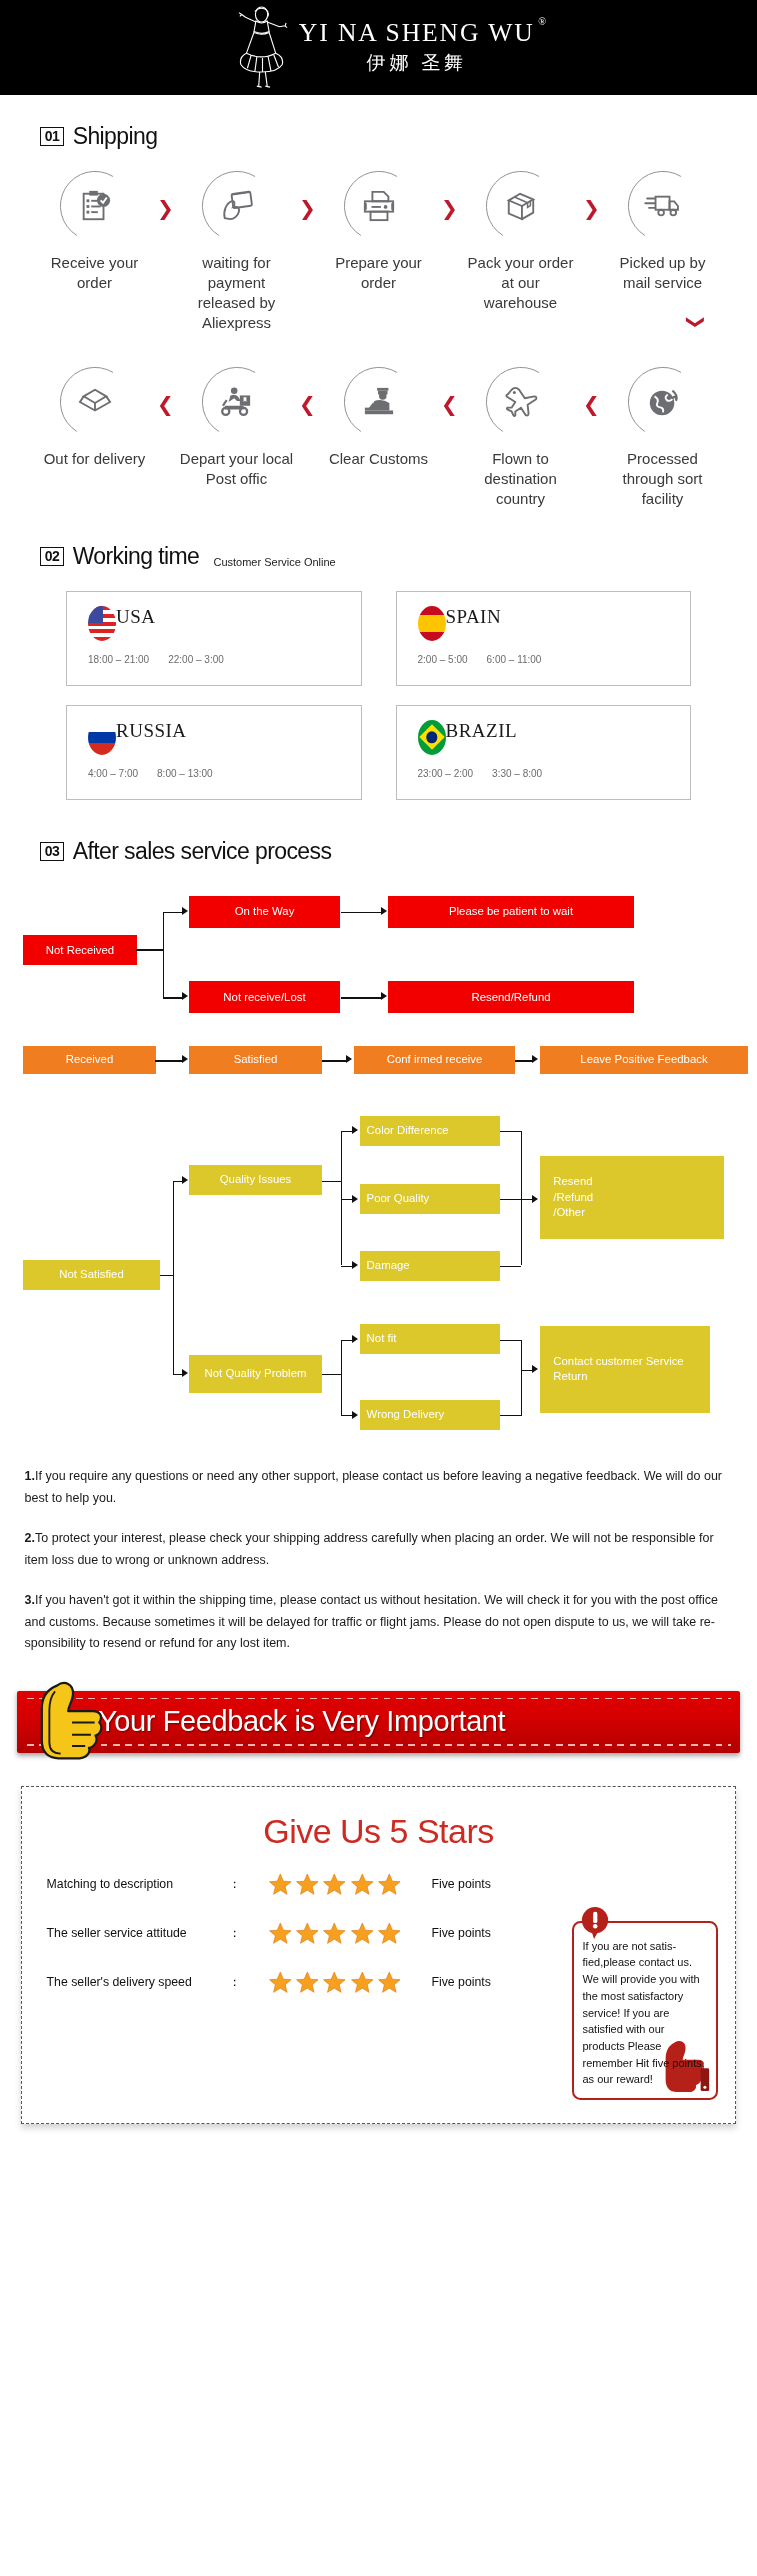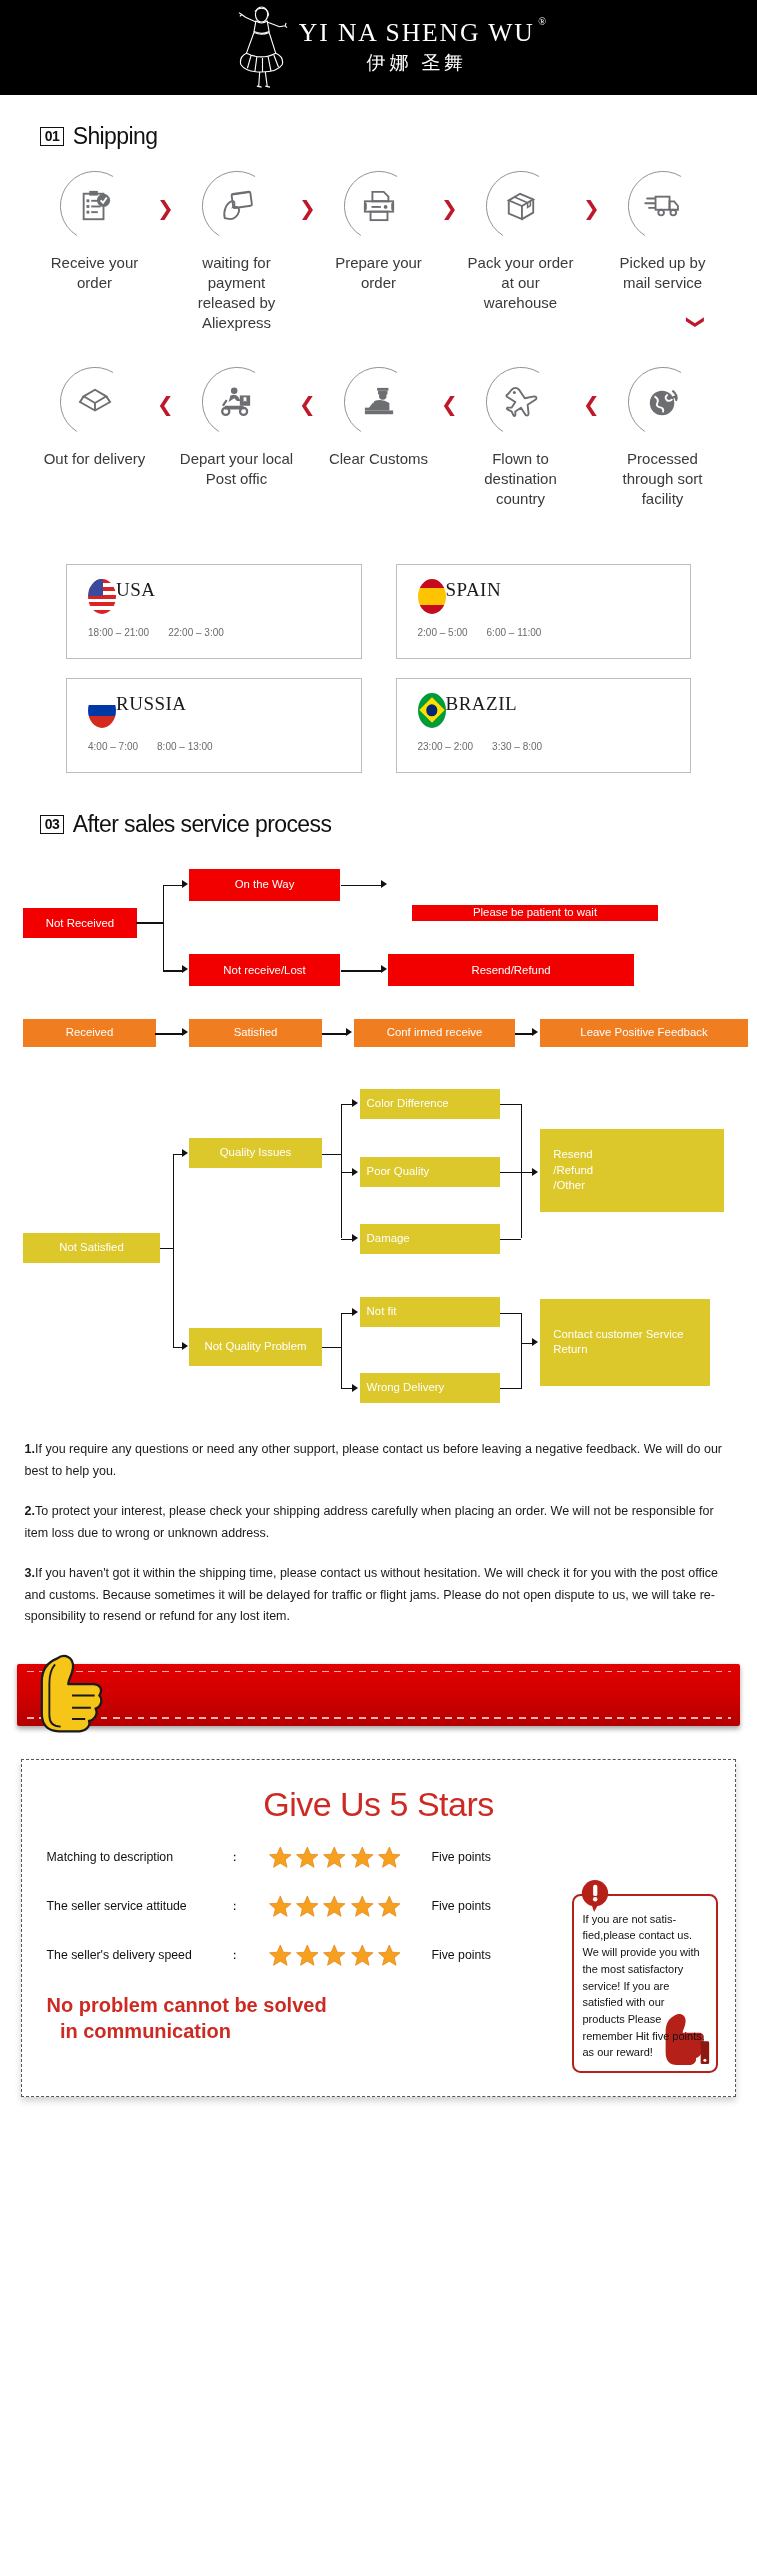--- a/index.html
+++ b/index.html
@@ -511,20 +511,25 @@
             <path d="M24 10 q-4 3 -1 6 q3 2 6 -1" fill="none" stroke="#fff" stroke-width="2"></path>
             <path d="M29 6 q6 5 4 10 l-1 -4 l-4 2" fill="none" stroke="#6d6e71" stroke-width="2.2" stroke-linejoin="round"></path>
           </svg>
         </div>
         <div class="ship-cap">Processed through sort facility</div>
       </div>
     </div>
   </div>
 
   <div class="working">
+    <div class="sec-title">
+      <span class="sec-num">02</span>
+      <span class="sec-label">Working time</span>
+      <span class="sec-sub">Customer Service Online</span>
+    </div>
     <div class="wt-grid">
 
       <div class="wt-card">
         <div class="wt-head">
           <span class="flag" style="background:
             repeating-linear-gradient(180deg,#d22 0 3.9px,#fff 3.9px 7.8px);">
             <span style="position:absolute;left:0;top:0;width:15px;height:17px;background:#3b4a9c;"></span>
           </span>
           <span class="wt-country">USA</span>
         </div>
@@ -575,21 +580,21 @@
 
   <div class="after">
     <div class="sec-title">
       <span class="sec-num">03</span>
       <span class="sec-label">After sales service process</span>
     </div>
 
     <div class="flow" style="height:133px;">
       <div class="fbox red" style="left:23px; top:49px; width:114px; height:30px;">Not Received</div>
       <div class="fbox red" style="left:189px; top:9.5px; width:151px; height:32px;">On the Way</div>
-      <div class="fbox red" style="left:412px; top:9.5px; width:246px; height:16px;margin-top:36px;">Please be patient to wait</div>
+      <div class="fbox red" style="left:388px; top:9.5px; width:246px; height:32px;">Please be patient to wait</div>
       <div class="fbox red" style="left:189px; top:95px; width:151px; height:32px;">Not receive/Lost</div>
       <div class="fbox red" style="left:388px; top:95px; width:246px; height:32px;">Resend/Refund</div>
 
       <div class="fline h" style="left:136px; top:63px; width:26.5px;"></div>
       <div class="fline v" style="left:163px; top:25.6px; height:85px;"></div>
       <div class="fline h" style="left:163px; top:25.6px; width:19px;"></div>
       <div class="farrow" style="left:182px; top:21px;"></div>
       <div class="fline h" style="left:163px; top:111px; width:19px;"></div>
       <div class="farrow" style="left:182px; top:106px;"></div>
       <div class="fline h" style="left:341px; top:25.6px; width:40px;"></div>
@@ -680,20 +685,21 @@
   <div class="fb-wrap">
     <div class="fb-bar">
       <div class="fb-dash-top"></div>
       <div class="fb-dash-bot"></div>
     </div>
     <svg class="thumb" width="76" height="83" viewBox="0 0 80 88">
       <path d="M24 6 C32 0 42 4 41 16 C40 24 36 28 36 33 L62 33 C70 33 73 39 69 45 C73 49 71 57 65 59 C68 64 64 71 58 72 C60 77 55 83 48 83 L26 83 C14 83 8 76 8 64 L8 30 C8 18 14 10 24 6 Z" fill="#f5c518" stroke="#1a1a1a" stroke-width="2.4" stroke-linejoin="round"></path>
       <path d="M22 12 C17 18 16 24 16 32 L16 66 C16 74 20 78 28 78" fill="none" stroke="#1a1a1a" stroke-width="2"></path>
       <path d="M40 45 L64 45 M40 58 L60 58 M40 70 L54 70" fill="none" stroke="#1a1a1a" stroke-width="2"></path>
     </svg>
+    <div class="fb-text">Your Feedback is Very Important</div>
   </div>
 
   <div class="stars-panel">
     <div class="stars-title">Give Us 5 Stars</div>
     <div class="stars-body">
       <div class="stars-left">
 
         <div class="star-row">
           <span class="star-label">Matching to description</span>
           <span class="star-colon">：</span>
@@ -756,24 +762,20 @@
             <svg width="24.6" height="24.6" viewBox="0 0 24 24">
                 <path d="M12 2 L15 9 L22.5 9.5 L16.8 14.4 L18.6 21.8 L12 17.7 L5.4 21.8 L7.2 14.4 L1.5 9.5 L9 9 Z" fill="#f79f1f" stroke="#e08214" stroke-width="0.7"></path>
               </svg>
             <svg width="24.6" height="24.6" viewBox="0 0 24 24">
                 <path d="M12 2 L15 9 L22.5 9.5 L16.8 14.4 L18.6 21.8 L12 17.7 L5.4 21.8 L7.2 14.4 L1.5 9.5 L9 9 Z" fill="#f79f1f" stroke="#e08214" stroke-width="0.7"></path>
               </svg>
           </span>
           <span class="star-pts">Five points</span>
         </div>
 
-        <div class="stars-slogan">
-          <div>No problem cannot be solved</div>
-          <div style="padding-left:13.3px;">in communication</div>
-        </div>
       </div>
 
       <div class="note-card">
         <svg class="note-bang" viewBox="0 0 32 36">
           <circle cx="16" cy="15" r="14" fill="#b52019"></circle>
           <path d="M12 26 L20 26 L15 35 Z" fill="#b52019"></path>
           <rect x="14" y="6" width="4.5" height="12" rx="2" fill="#fff"></rect>
           <circle cx="16.2" cy="21.5" r="2.4" fill="#fff"></circle>
         </svg>
         <div class="note-card-text">If you are not satis-fied,please contact us. We will provide you with the most satisfactory service! If you are satisfied with our products Please remember Hit five points, as our reward!</div>

